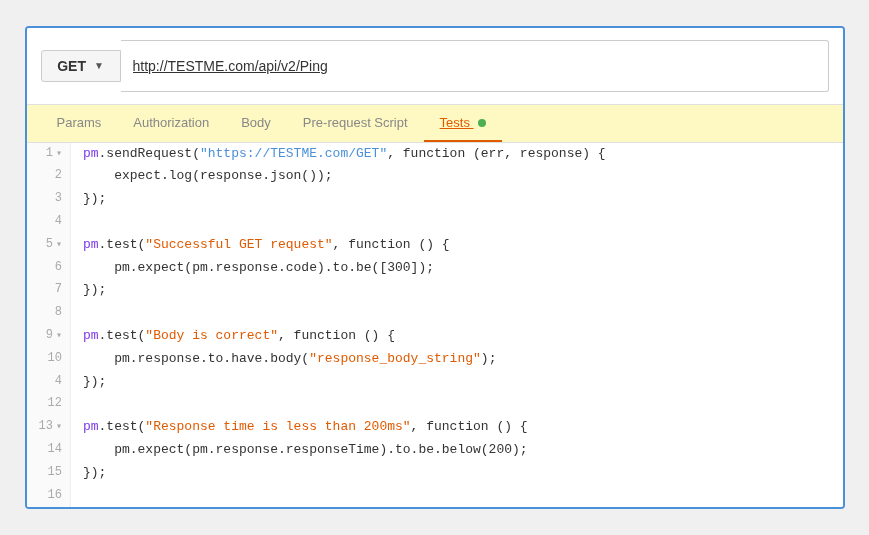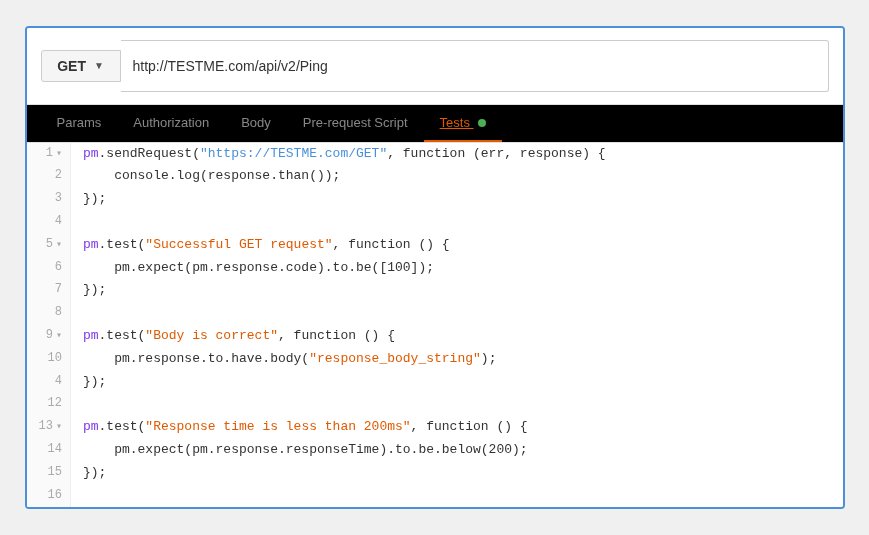--- a/index.html
+++ b/index.html
@@ -49,27 +49,28 @@
     }
     .url-input {
       flex: 1;
       border: 1px solid #ccc;
       border-left: none;
       border-radius: 0 3px 3px 0;
       padding: 17px 12px;
       font-size: 14px;
       color: #333;
       outline: none;
+      text-decoration: underline;
     }
     
     .tabs {
       display: flex;
       border-bottom: 1px solid #e0e0e0;
       padding: 0 14px;
-      background: #000000;
+      background: #fef9c3;
     }
     .tab {
       padding: 10px 16px;
       font-size: 13px;
       color: #888;
       cursor: pointer;
       border-bottom: 2px solid transparent;
       white-space: nowrap;
     }
     .tab.active {
@@ -169,41 +170,41 @@
   <div class="code-editor">
     <div class="code-lines">
 
       <div class="code-line">
         <div class="line-number has-arrow">1</div>
         <div class="line-content"><span class="kw">pm</span>.sendRequest(<span class="blue-str">"https://TESTME.com/GET"</span>, function (err, response) {</div>
       </div>
 
       <div class="code-line">
         <div class="line-number">2</div>
-        <div class="line-content">    console.log(response.than());</div>
+        <div class="line-content">    expect.log(response.json());</div>
       </div>
 
       <div class="code-line">
         <div class="line-number">3</div>
         <div class="line-content">});</div>
       </div>
 
       <div class="code-line">
         <div class="line-number">4</div>
         <div class="line-content"> </div>
       </div>
 
       <div class="code-line">
         <div class="line-number has-arrow">5</div>
         <div class="line-content"><span class="kw">pm</span>.test(<span class="str">"Successful GET request"</span>, function () {</div>
       </div>
 
       <div class="code-line">
         <div class="line-number">6</div>
-        <div class="line-content">    pm.expect(pm.response.code).to.be([100]);</div>
+        <div class="line-content">    pm.expect(pm.response.code).to.be([300]);</div>
       </div>
 
       <div class="code-line">
         <div class="line-number">7</div>
         <div class="line-content">});</div>
       </div>
 
       <div class="code-line">
         <div class="line-number">8</div>
         <div class="line-content"> </div>

